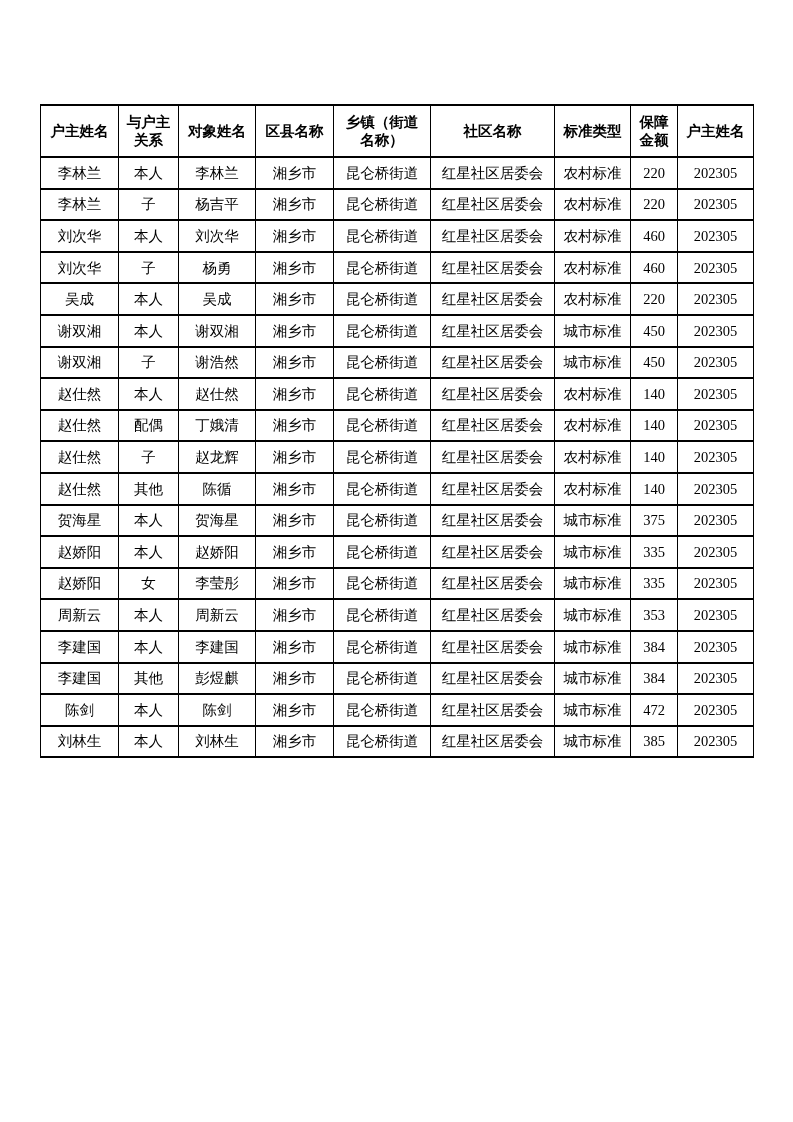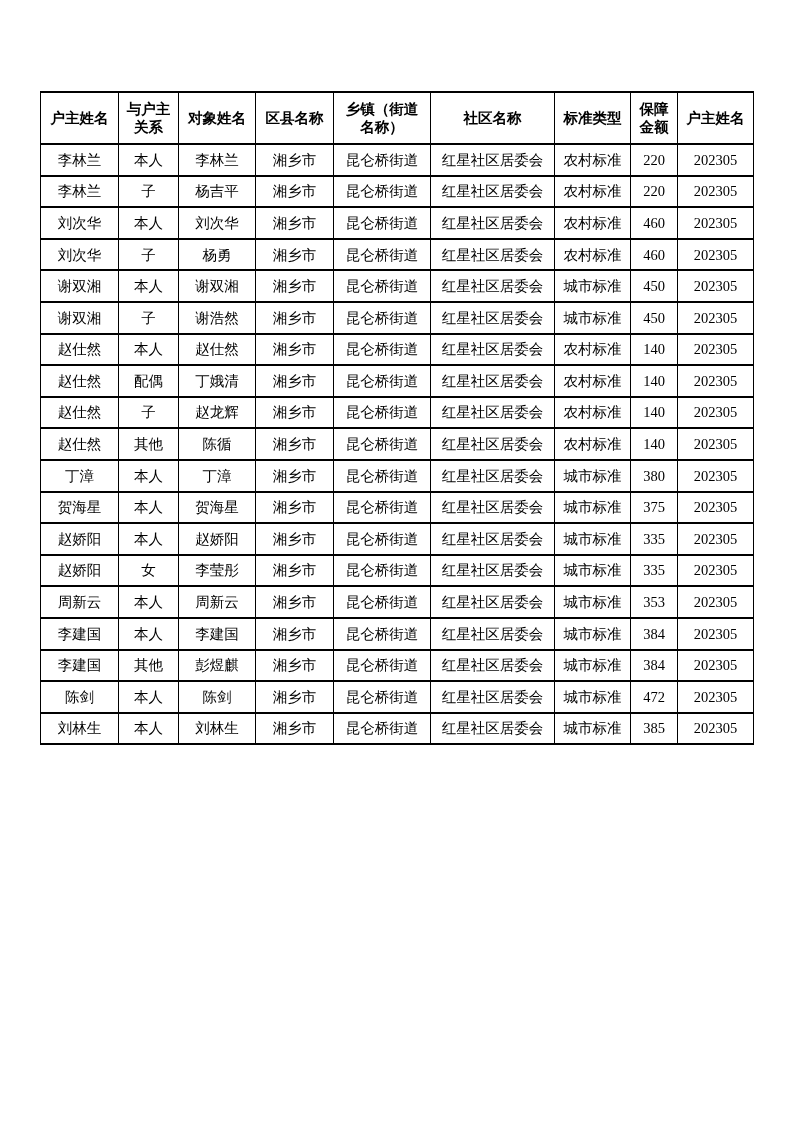--- a/index.html
+++ b/index.html
@@ -12,21 +12,21 @@
     width: 793px;
     height: 1122px;
     background: #ffffff;
     overflow: hidden;
     font-family: "Liberation Serif", "DejaVu Serif", serif;
     color: #000000;
   }
   table.records {
     position: absolute;
     left: 40px;
-    top: 91px;
+    top: 104px;
     width: 713px;
     border-collapse: collapse;
     table-layout: fixed;
   }
   table.records th,
   table.records td {
     border-top: 2px solid #000000;
     border-bottom: 2px solid #000000;
     border-left: 1px solid #000000;
     border-right: 1px solid #000000;
@@ -118,20 +118,31 @@
           <td>子</td>
           <td>杨勇</td>
           <td>湘乡市</td>
           <td>昆仑桥街道</td>
           <td>红星社区居委会</td>
           <td>农村标准</td>
           <td>460</td>
           <td>202305</td>
         </tr>
         <tr>
+          <td>吴成</td>
+          <td>本人</td>
+          <td>吴成</td>
+          <td>湘乡市</td>
+          <td>昆仑桥街道</td>
+          <td>红星社区居委会</td>
+          <td>农村标准</td>
+          <td>220</td>
+          <td>202305</td>
+        </tr>
+        <tr>
           <td>谢双湘</td>
           <td>本人</td>
           <td>谢双湘</td>
           <td>湘乡市</td>
           <td>昆仑桥街道</td>
           <td>红星社区居委会</td>
           <td>城市标准</td>
           <td>450</td>
           <td>202305</td>
         </tr>
@@ -181,31 +192,20 @@
         </tr>
         <tr>
           <td>赵仕然</td>
           <td>其他</td>
           <td>陈循</td>
           <td>湘乡市</td>
           <td>昆仑桥街道</td>
           <td>红星社区居委会</td>
           <td>农村标准</td>
           <td>140</td>
-          <td>202305</td>
-        </tr>
-        <tr>
-          <td>丁漳</td>
-          <td>本人</td>
-          <td>丁漳</td>
-          <td>湘乡市</td>
-          <td>昆仑桥街道</td>
-          <td>红星社区居委会</td>
-          <td>城市标准</td>
-          <td>380</td>
           <td>202305</td>
         </tr>
         <tr>
           <td>贺海星</td>
           <td>本人</td>
           <td>贺海星</td>
           <td>湘乡市</td>
           <td>昆仑桥街道</td>
           <td>红星社区居委会</td>
           <td>城市标准</td>

